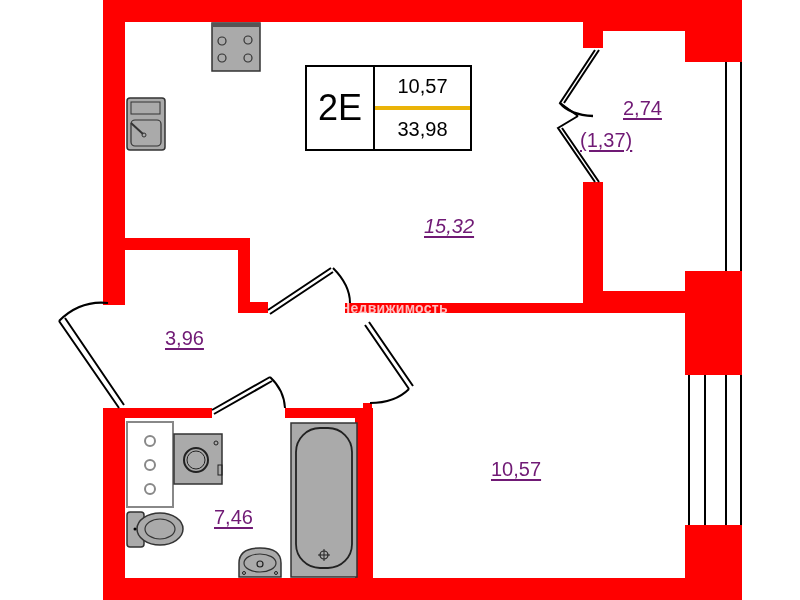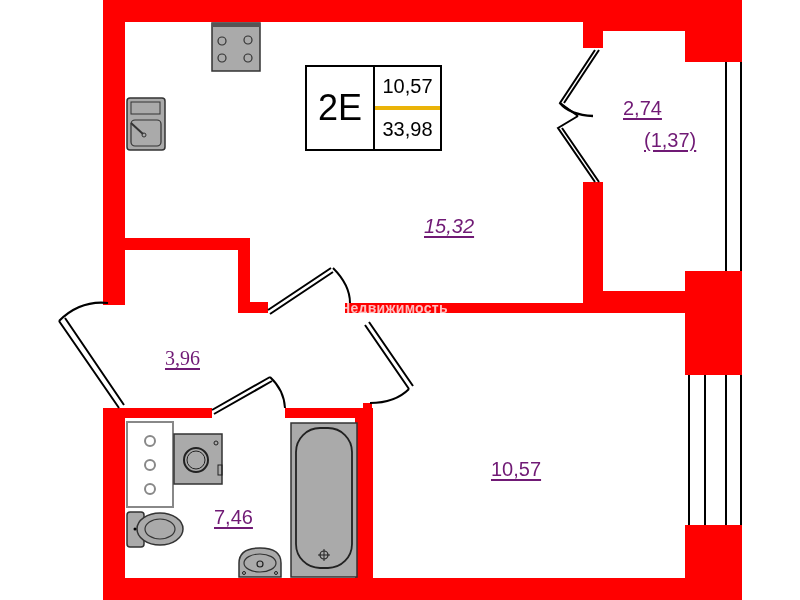--- a/index.html
+++ b/index.html
@@ -2,21 +2,21 @@
 <html><head>
   <meta charset="utf-8">
   <style>
     html, body { margin: 0; padding: 0; background: #ffffff; }
     body { width: 800px; height: 600px; position: relative; overflow: hidden;
            font-family: "Liberation Sans", sans-serif; }
     svg { position: absolute; left: 0; top: 0; }
     .area-label { position: absolute; font-size: 20px; color: #701a75; text-decoration: underline;
                   text-underline-offset: 3px; text-decoration-thickness: 1.5px; white-space: nowrap;
                   line-height: 1; font-family: "Liberation Sans", sans-serif; }
-    .legend-box { position: absolute; left: 305px; top: 65px; width: 137px; height: 86px;
+    .legend-box { position: absolute; left: 305px; top: 65px; width: 167px; height: 86px;
                   border: 2px solid #000; box-sizing: border-box; display: flex; background: #fff; }
     .legend-type { width: 66px; border-right: 2px solid #000; display: flex; align-items: center;
                    justify-content: center; font-size: 36px; color: #000; }
     .legend-values { flex: 1; display: flex; flex-direction: column; }
     .legend-values div { flex: 1; display: flex; align-items: center; justify-content: center;
                          font-size: 20px; color: #000; }
     .legend-values div + div { border-top: 4px solid #eab308; }
     .watermark { position: absolute; left: 340px; top: 300px; font-size: 14px; font-weight: bold;
                  color: rgba(255,255,255,0.75); white-space: nowrap; letter-spacing: 0.3px; }
   </style>
@@ -151,16 +151,16 @@
 <div class="legend-box">
   <div class="legend-type">2E</div>
   <div class="legend-values">
     <div>10,57</div>
     <div>33,98</div>
   </div>
 </div>
 
 <div class="area-label" style="left:424px; top:216px;font-style:italic;">15,32</div>
 <div class="area-label" style="left:623px; top:98px;">2,74</div>
-<div class="area-label" style="left:644px; top:130px;">(1,37)</div>
-<div class="area-label" style="left:165px; top:348px;font-family:Liberation Serif, serif;">3,96</div>
+<div class="area-label" style="left:580px; top:130px;">(1,37)</div>
+<div class="area-label" style="left:165px; top:328px;">3,96</div>
 <div class="area-label" style="left:214px; top:507px;">7,46</div>
 <div class="area-label" style="left:491px; top:459px;">10,57</div>
 
 </body></html>

